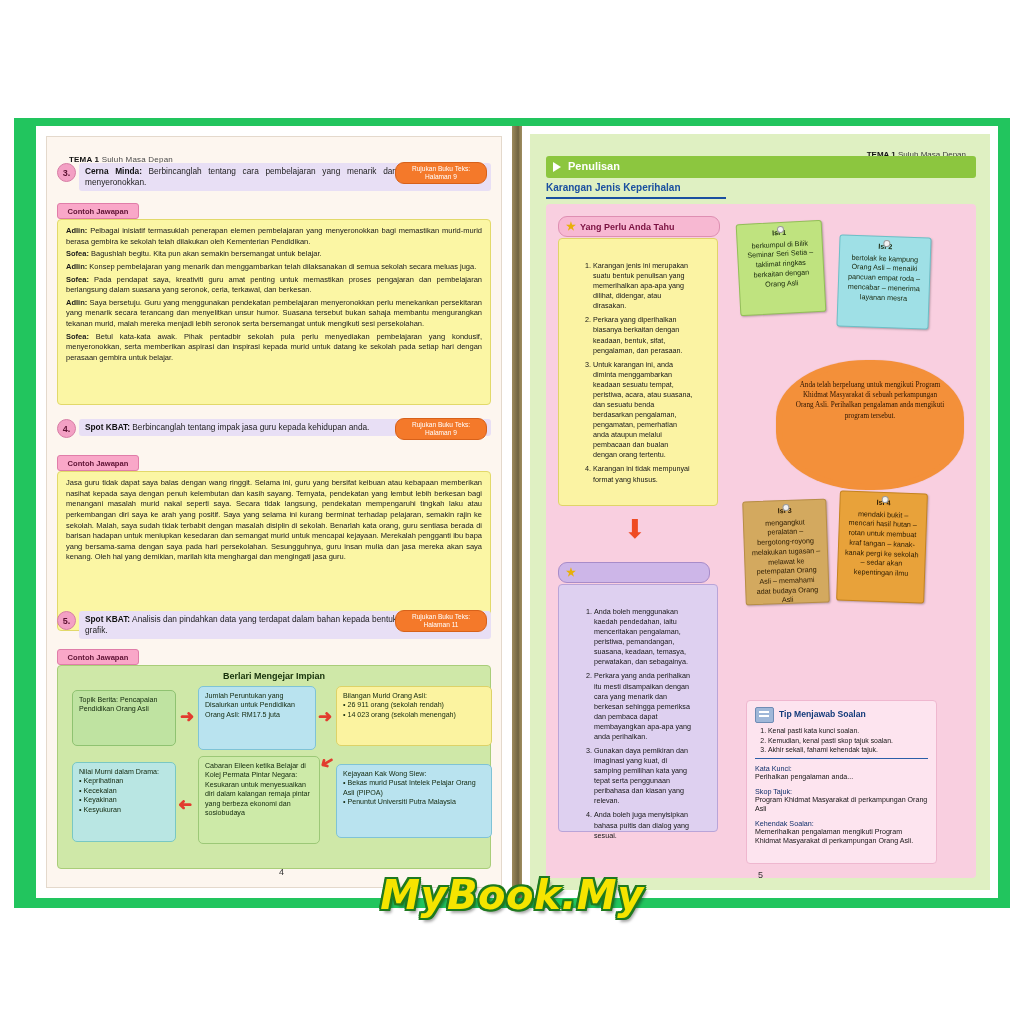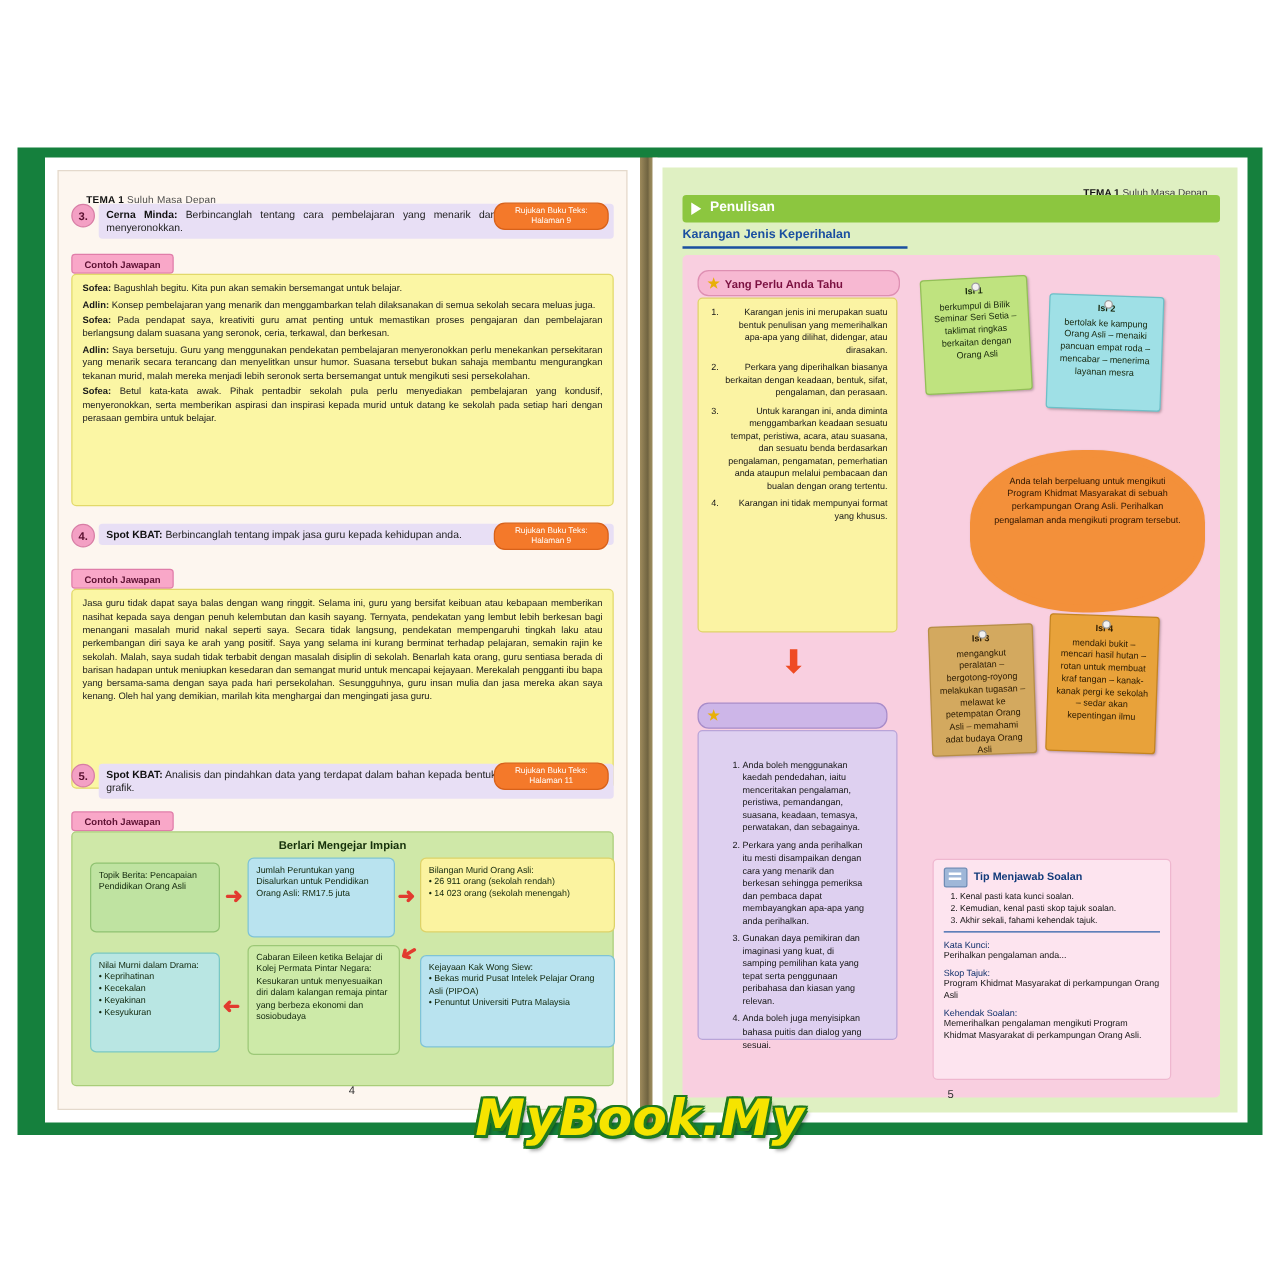--- a/index.html
+++ b/index.html
@@ -8,21 +8,21 @@
     background:#ffffff;
     font-family:"Liberation Sans", sans-serif;
     overflow:hidden;
   }
   .page-wrap{
     position:absolute;left:0;top:0;width:1024px;height:1024px;
     background:#ffffff;
   }
   .book{
     position:absolute;left:14px;top:118px;width:996px;height:790px;
-    background:#15803d;
+    background:#22c55e;
     box-shadow:0 0 0 0 #000;
   }
   .book:before{
     content:"";position:absolute;left:0;top:0;right:0;bottom:0;
     background:linear-gradient(90deg,#b59a5f 0%,#cbb682 3%,#cdb981 48%,#b6a269 50%,#cfc07f 52%,#c7b377 97%,#a8studio 100%);
   }
   
   .lpage{
     position:absolute;left:22px;top:8px;width:476px;height:772px;
     background:#ffffff;
@@ -140,21 +140,21 @@
     position:absolute;left:12px;top:12px;width:160px;height:19px;
     background:#f7b8d2;border:1px solid #de8fb2;border-radius:9px;
     display:flex;align-items:center;
   }
   .note-head .star{color:#e8b008;font-size:11px;margin:0 4px 0 7px;}
   .note-head span{font-size:9px;font-weight:bold;color:#7a1040;}
   .ybox{
     position:absolute;background:#fbf3a3;border:1px solid #e0d469;border-radius:4px;
     padding:6px 7px 6px 6px;box-sizing:border-box;
   }
-  .ybox ol{margin:0;padding-left:12px;text-align:right;}
+  .ybox ol{margin:16px;padding-left:12px;}
   .ybox li{font-size:7.2px;line-height:1.4;color:#161616;margin-bottom:4px;}
   .purple-head{
     position:absolute;left:12px;width:150px;height:19px;
     background:#cdb6e8;border:1px solid #a88cc9;border-radius:9px;
     display:flex;align-items:center;
   }
   .purple-head .star{color:#e8b008;font-size:11px;margin:0 4px 0 7px;}
   .purple-head span{font-size:9px;font-weight:bold;color:#3b1b62;margin-top:32px;}
   .pbox{
     position:absolute;background:#ded0f0;border:1px solid #b9a4d8;border-radius:4px;
@@ -179,26 +179,26 @@
     position:absolute;width:5px;height:5px;border-radius:50%;
     background:#f2f2f2;border:1px solid #9b9b9b;
   }
   .flower{
     position:absolute;left:236px;top:162px;width:176px;height:118px;
     background:#f3903a;border-radius:48% 48% 48% 48%/44% 44% 44% 44%;
     box-shadow:0 0 0 6px #f3903a, 0 0 0 7px rgba(0,0,0,0.02);
   }
   .flower .ftxt{
     position:absolute;left:12px;top:14px;right:12px;
-    font-size:7.2px;line-height:1.42;text-align:center;color:#2b1400;
+    font-size:7.2px;line-height:1.42;text-align:center;color:#2b1400;font-family:Liberation Serif, serif;
   }
   .tip-card{
     position:absolute;left:200px;bottom:14px;width:191px;
     background:#fde4ef;border:1px solid #efb7cf;border-radius:4px;
-    padding:6px 8px 25px 8px;box-sizing:border-box;
+    padding:6px 8px 12px 8px;box-sizing:border-box;
   }
   .tip-head{display:flex;align-items:center;margin-bottom:3px;}
   .tip-head .ico{
     width:17px;height:14px;background:#9fb7d8;border:1px solid #6f8cb5;border-radius:2px;
     margin-right:5px;position:relative;
   }
   .tip-head .ico:after{
     content:"";position:absolute;left:3px;top:3px;width:10px;height:2px;background:#fff;
     box-shadow:0 4px 0 #fff;
   }
@@ -240,20 +240,24 @@
         <div class="qrow" style="left:10px;top:26px;right:10px;height:30px;">
           <div class="qnum">3.</div>
           <div class="qbar" style="padding-right:94px;">
             <b>Cerna Minda:</b>
             <span>Berbincanglah tentang cara pembelajaran yang menarik dan menyeronokkan.</span>
             <div class="reftag">Rujukan Buku Teks: Halaman 9</div>
           </div>
         </div>
         <div class="answer-label" style="top:66px;">Contoh Jawapan</div>
         <div class="answer-box" style="top:82px;height:186px;">
+          <div class="dlg">
+            <span class="spk">Adlin:</span>
+            <span>Pelbagai inisiatif termasuklah penerapan elemen pembelajaran yang menyeronokkan bagi memastikan murid-murid berasa gembira ke sekolah telah dilakukan oleh Kementerian Pendidikan.</span>
+          </div>
           <div class="dlg">
             <span class="spk">Sofea:</span>
             <span>Bagushlah begitu. Kita pun akan semakin bersemangat untuk belajar.</span>
           </div>
           <div class="dlg">
             <span class="spk">Adlin:</span>
             <span>Konsep pembelajaran yang menarik dan menggambarkan telah dilaksanakan di semua sekolah secara meluas juga.</span>
           </div>
           <div class="dlg">
             <span class="spk">Sofea:</span>

